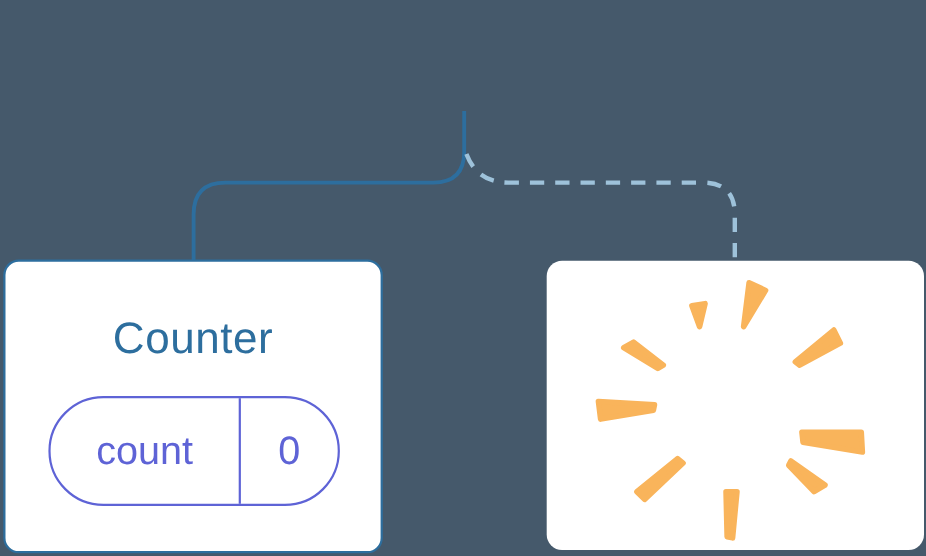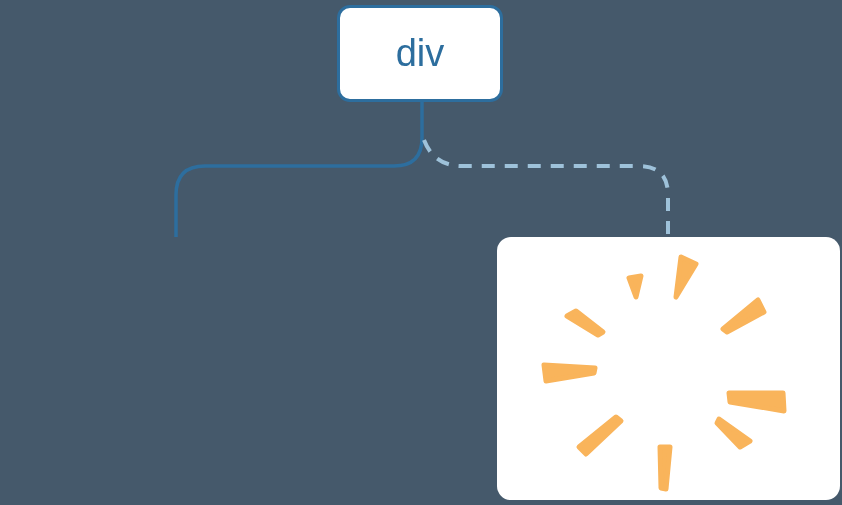--- a/index.html
+++ b/index.html
@@ -53,24 +53,28 @@
 </head>
 <body>
 
 <div class="stage">
 
   <svg class="connectors" width="842" height="505" viewBox="0 0 842 505">
     <path class="conn-solid" d="M 422 101 L 422 138 Q 422 166 394 166 L 205 166 Q 176 166 176 195 L 176 237" stroke="#2D6E9E"></path>
     <path class="conn-dashed" d="M 424 140 Q 434 166 462 166 L 639 166 Q 668 166 668 195 L 668 238" stroke="#9EC2DA"></path>
   </svg>
 
-  <div class="node-div">
-    <span class="label">div</span>
+
+  <div class="card counter-card">
+    <div class="counter-title">Counter</div>
+    <div class="state-pill">
+      <div class="pill-key">count</div>
+      <div class="pill-value">0</div>
+    </div>
   </div>
-
 
   <div class="card poof-card">
     <svg class="burst" width="343" height="263" viewBox="0 0 343 263">
       <polygon points="184,20 199,27 179,60" fill="#F9B45B"></polygon>
       <polygon points="132,41 144,39 139,60" fill="#F9B45B"></polygon>
       <polygon points="226,92 261,63 267,75 230,95" fill="#F9B45B"></polygon>
       <polygon points="70,79 79,74 106,95 101,98" fill="#F9B45B"></polygon>
       <polygon points="47,128 98,131 97,136 49,144" fill="#F9B45B"></polygon>
       <polygon points="232,156 286,156 287,174 233,165" fill="#F9B45B"></polygon>
       <polygon points="222,182 253,204 243,210 220,186" fill="#F9B45B"></polygon>

